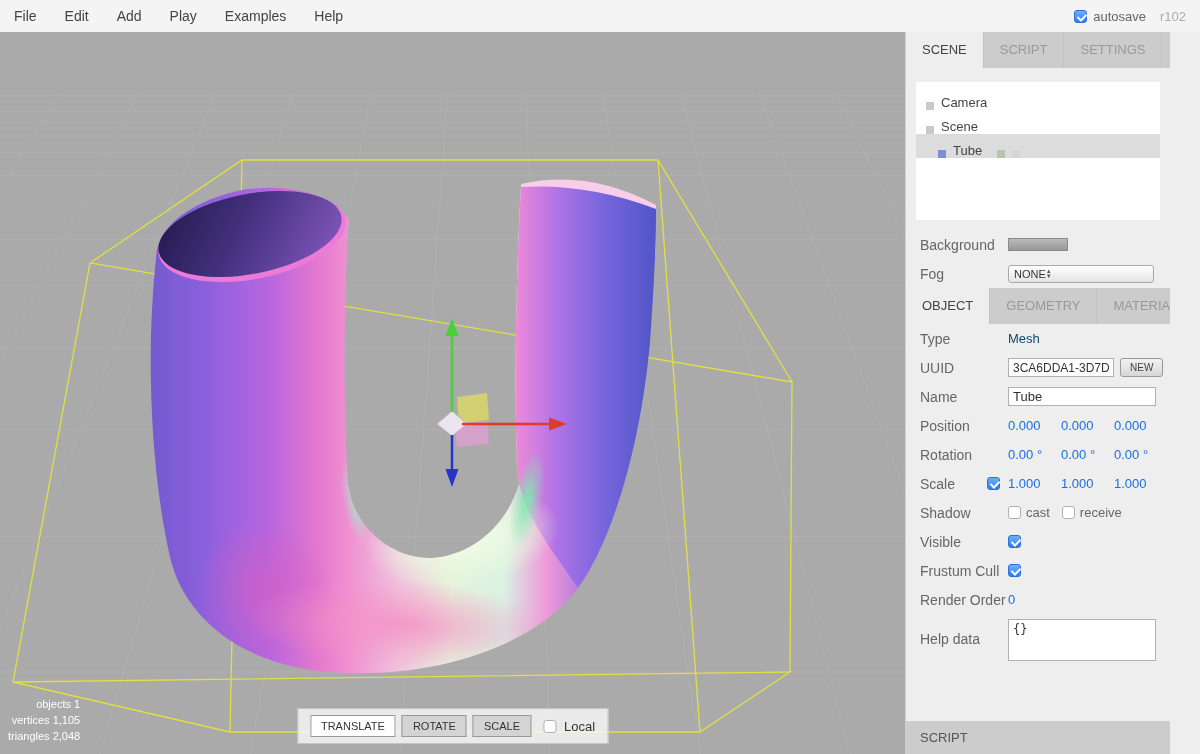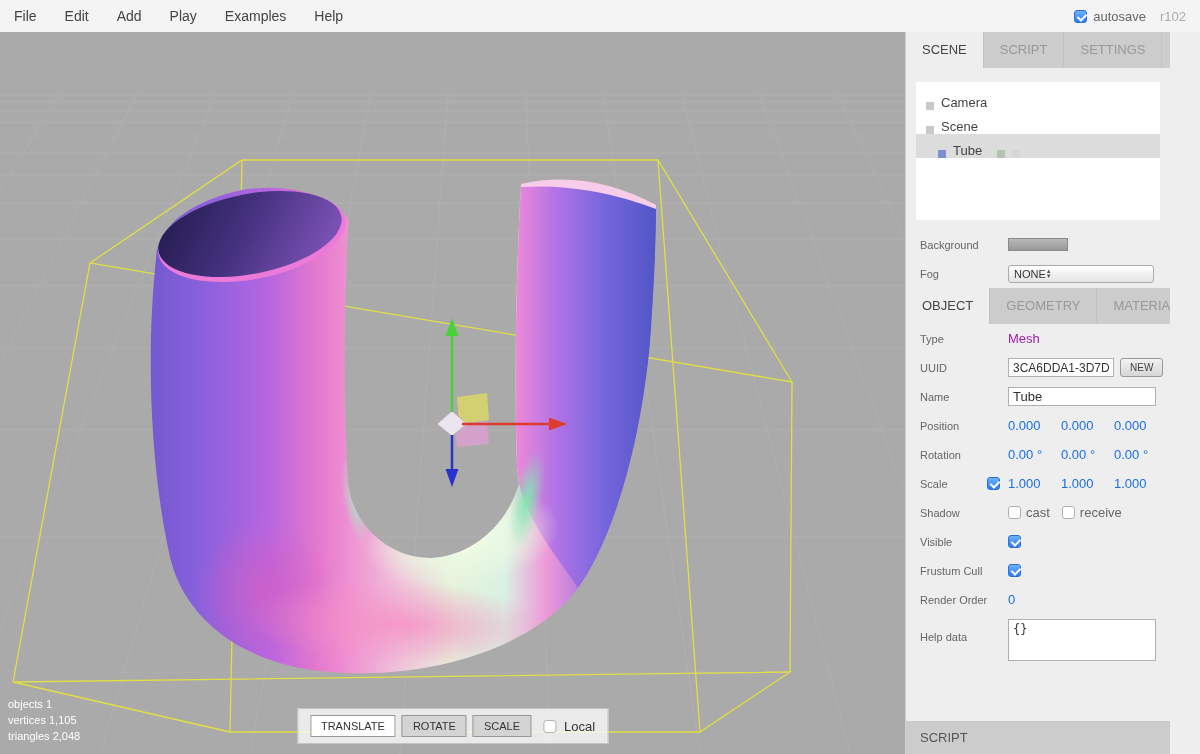--- a/index.html
+++ b/index.html
@@ -23,21 +23,21 @@
   .cb { width:13px; height:13px; border-radius:3px; border:1px solid #b0b0b0;
         background:#fff; display:inline-block; position:relative; flex:none; cursor:pointer; }
   .cb.checked { background:linear-gradient(#6db1fb,#2e7cf6); border-color:#2a6fd8; }
   .cb.checked::after { content:""; position:absolute; left:4px; top:1px; width:4px; height:7px;
         border:solid #fff; border-width:0 2px 2px 0; transform:rotate(45deg); }
 
   
   .viewport { position:absolute; top:32px; left:0; width:905px; height:722px;
               background:#aaa; overflow:hidden; }
   .viewport svg { position:absolute; top:0; left:0; }
-  .stats { position:absolute; left:8px; bottom:10px; color:#fff; font-size:11px; line-height:16px; z-index:3; }
+  .stats { position:absolute; left:8px; bottom:10px; color:#fff; font-size:11px; line-height:16px; z-index:3;text-align:right; }
   .vp-toolbar { position:absolute; left:50%; transform:translateX(-50%); bottom:10px; z-index:3;
                 display:flex; align-items:center; gap:6px;
                 background:rgba(246,246,246,.85); border:1px solid #c4c4c4; padding:6px 12px; }
   .tool-btn { font-size:11px; padding:4px 10px; border:1px solid #999; background:#d4d4d4;
               color:#333; cursor:pointer; font-family:inherit; }
   .tool-btn.active { background:#fff; }
   .local-label { font-size:13px; color:#333; margin-left:2px; }
 
   
   .sidebar { position:absolute; top:32px; left:905px; width:265px; height:722px;
@@ -52,23 +52,23 @@
               flex:none; font-size:13px; color:#444; padding:4px 0; }
   .outliner-row { display:flex; align-items:flex-end; height:24px; padding-left:10px; gap:7px; cursor:pointer; }
   .outliner-row.selected { background:#dcdcdc; padding-left:22px; }
   .bullet { width:8px; height:8px; flex:none; }
   .bullet.gray { background:#c9c9c9; }
   .bullet.blue { background:#7e8fd2; }
   .bullet.green { background:#b4c4ae; }
   .bullet.light { background:#d6d6d6; }
 
   .prow { display:flex; align-items:center; padding:5px 0 5px 14px; min-height:29px; }
-  .prow-label { width:88px; font-size:11px; color:#666; flex:none; }
+  .prow-label { width:88px; font-size:14px; color:#666; flex:none; }
   .prow-label.narrow { width:67px; }
-  .value-text { font-size:13px; color:#a21caf; }
+  .value-text { font-size:13px; color:#0c4a6e; }
   .num { font-size:13px; color:#1a6ee8; width:53px; cursor:col-resize; }
   .swatch { width:60px; height:13px; background:linear-gradient(#b9b9b9,#989898);
             border:1px solid #8a8a8a; cursor:pointer; }
   .selectbox { width:146px; height:18px; background:linear-gradient(#ffffff,#e4e4e4);
                border:1px solid #aaa; border-radius:3px; display:flex; align-items:center;
                justify-content:flex-start; padding:0 5px; font-size:11px; color:#333; cursor:pointer; }
   .sel-arrows { display:flex; flex-direction:column; font-size:6px; line-height:5px; color:#555; }
   .text-input { height:19px; border:1px solid #b0b0b0; background:#fff; font-size:13px;
                 color:#333; padding:0 4px; font-family:inherit; }
   .uuid-input { width:106px; font-size:12px; }

